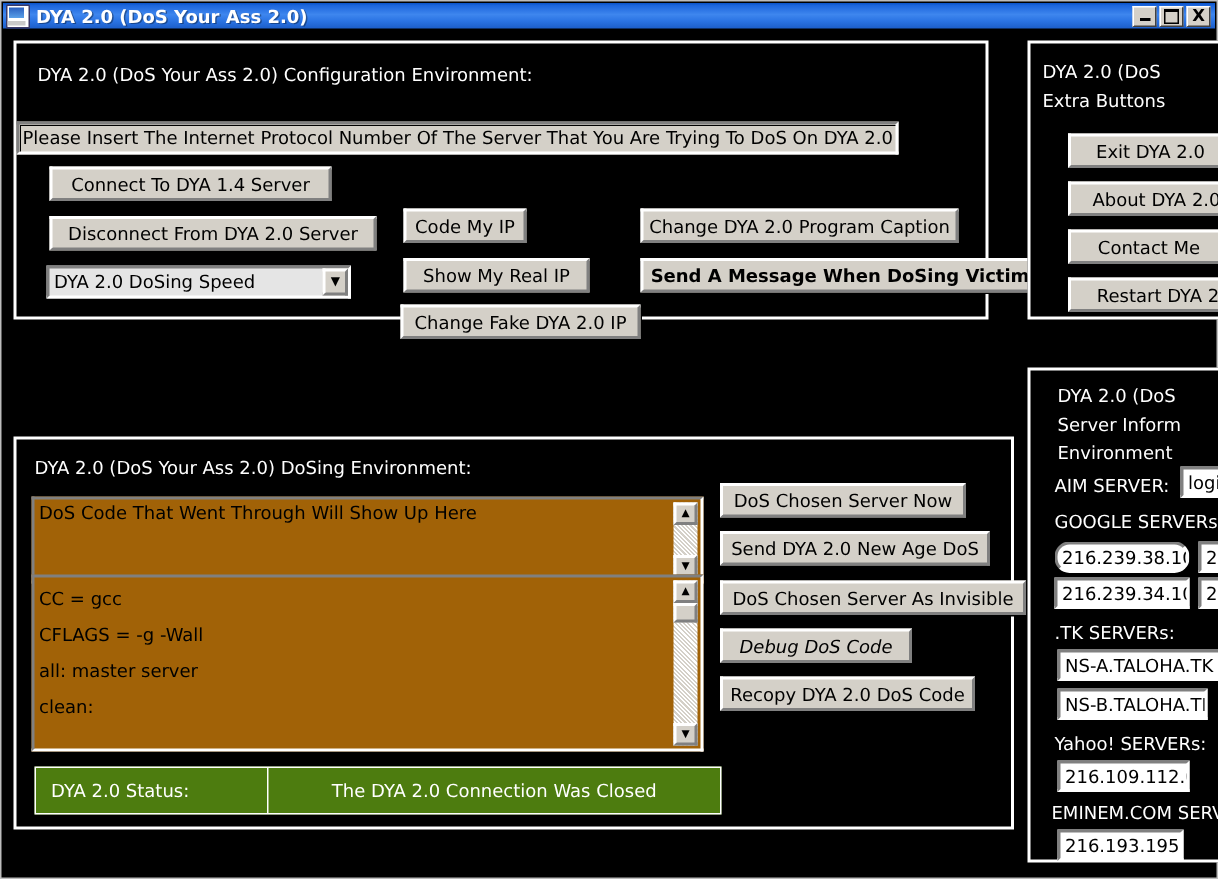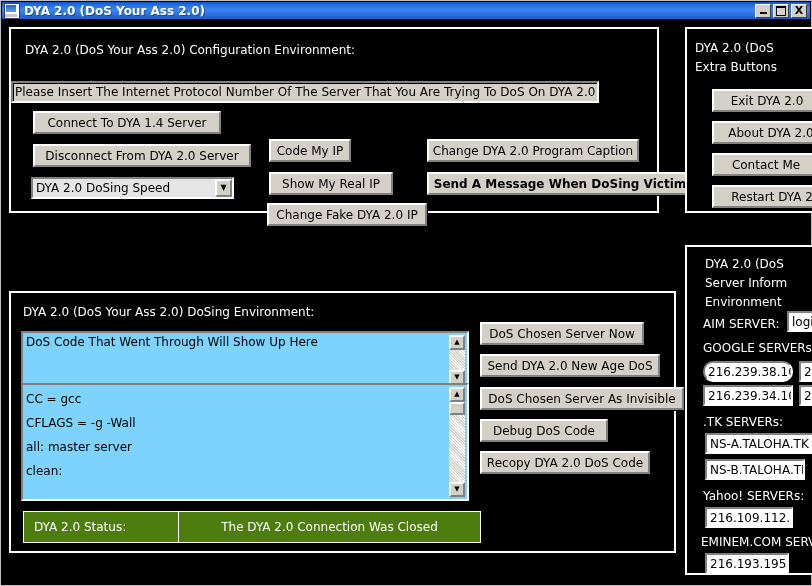--- a/index.html
+++ b/index.html
@@ -73,21 +73,21 @@
   }
   .field{
     background:#d4d0c8;color:#000;
     border:2px solid;border-color:#808080 #ffffff #ffffff #808080;
     box-shadow:1px 1px 0 #000 inset;
     font-family:"DejaVu Sans", sans-serif;font-size:12px;
     display:flex;align-items:center;box-sizing:border-box;
     position:absolute;padding:0 2px;white-space:nowrap;overflow:hidden;
   }
   .textbox{
-    background:#7dd3fc;color:#000;
+    background:#a16207;color:#000;
     border:2px solid;border-color:#808080 #ffffff #ffffff #808080;
     font-family:"DejaVu Sans", sans-serif;font-size:12px;
     box-sizing:border-box;position:absolute;overflow:hidden;
     padding:2px 3px;
   }
   .textbox .line{line-height:24px;white-space:nowrap;}
   .textbox.small .line{line-height:14px;}
   .scrollbar{
     position:absolute;right:2px;top:2px;bottom:2px;width:16px;
     background:repeating-linear-gradient(45deg,#d4d0c8,#d4d0c8 1px,#ffffff 1px,#ffffff 2px);
@@ -207,21 +207,21 @@
       <div class="scrollbar">
         <div class="sb-arrow">▲</div>
         <div class="sb-thumb"></div>
         <div class="sb-arrow">▼</div>
       </div>
     </div>
 
     <div class="btn" style="left:469px;top:29px;width:164px;height:23px;">DoS Chosen Server Now</div>
     <div class="btn" style="left:469px;top:61px;width:180px;height:23px;">Send DYA 2.0 New Age DoS</div>
     <div class="btn" style="left:469px;top:94px;width:204px;height:23px;">DoS Chosen Server As Invisible</div>
-    <div class="btn" style="left:469px;top:126px;width:128px;height:23px;">Debug DoS Code</div>
+    <div class="btn" style="left:469px;top:126px;width:128px;height:23px;font-style:italic;">Debug DoS Code</div>
     <div class="btn" style="left:469px;top:158px;width:170px;height:23px;">Recopy DYA 2.0 DoS Code</div>
 
     <div class="statusbar" style="left:12px;top:218px;width:458px;height:32px;">
       <div class="sb-label">DYA 2.0 Status:</div>
       <div class="sb-value">The DYA 2.0 Connection Was Closed</div>
     </div>
   </div>
 
   <div class="panel" style="left:684px;top:244px;width:145px;height:330px;">
     <div class="panel-title" style="position:absolute;left:18px;top:8px;">DYA 2.0 (DoS

